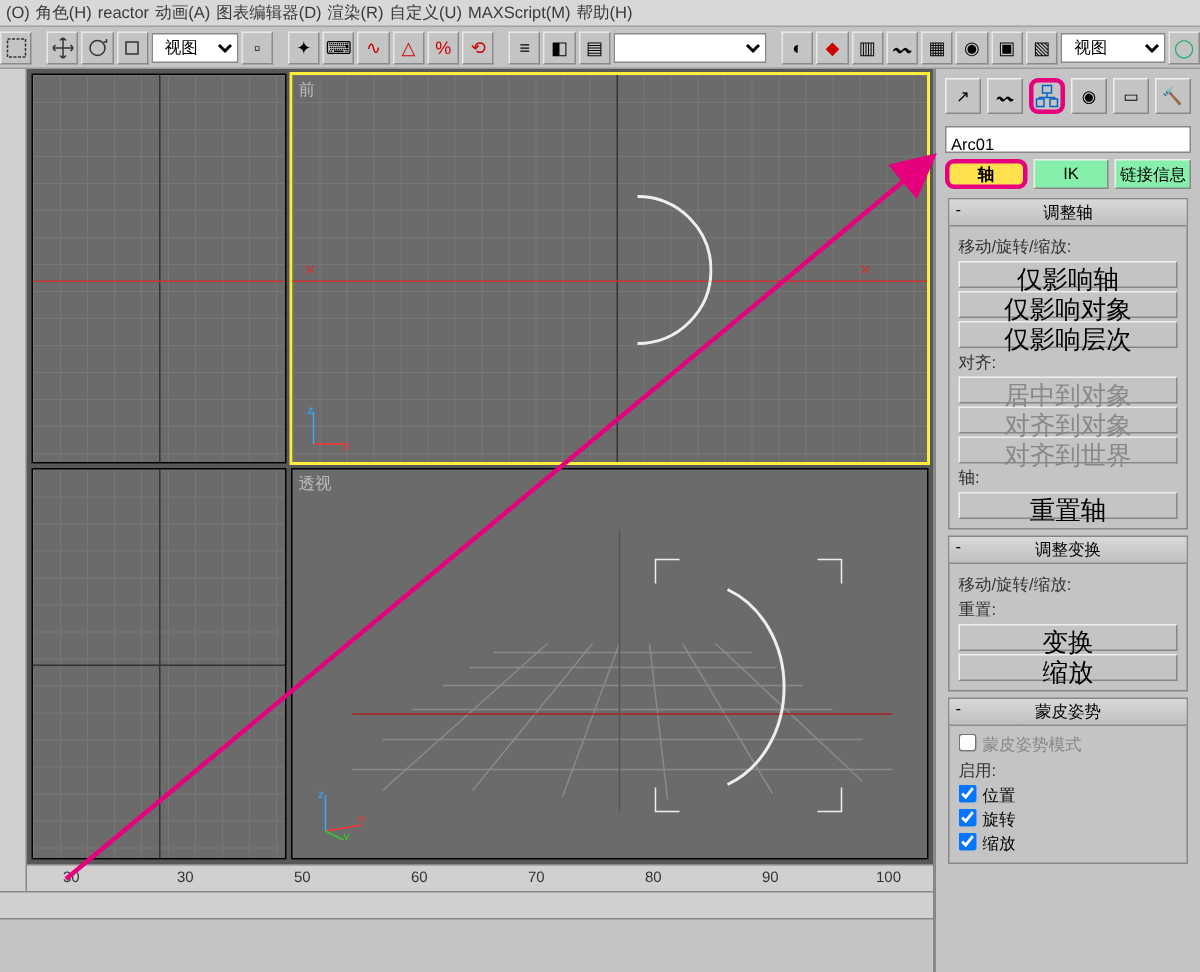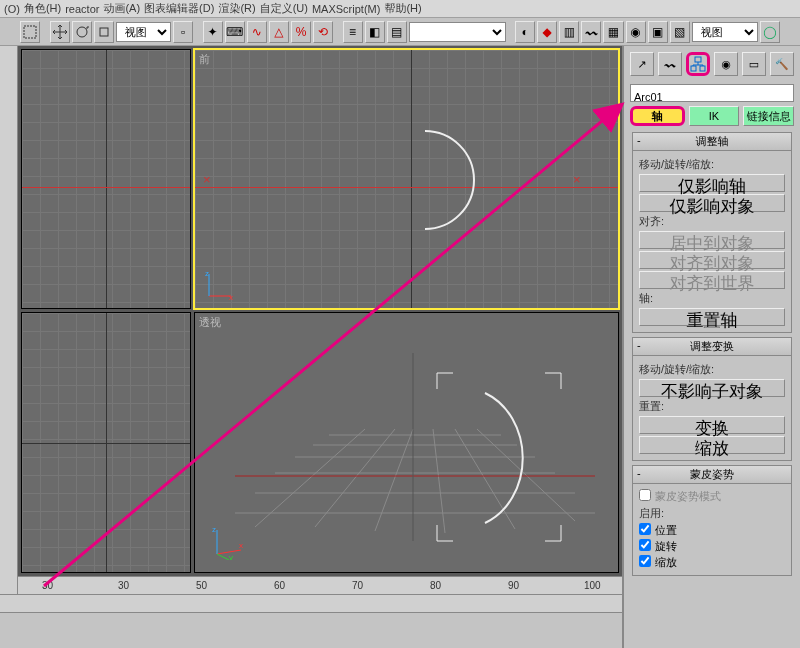--- a/index.html
+++ b/index.html
@@ -3,21 +3,21 @@
 <meta charset="utf-8">
 <style>
   * { box-sizing: border-box; margin: 0; padding: 0; font-family: "Microsoft YaHei", SimSun, sans-serif; }
   body { width: 800px; height: 648px; overflow: hidden; background: #c4c4c4; font-size: 11px; position: relative; }
 
   
   .menu-bar { height: 18px; background: #d8d8d8; display: flex; align-items: center; gap: 4px; padding: 0 4px; color: #3a3a3a; border-bottom: 1px solid #a0a0a0; }
   .menu-bar span { cursor: default; font-size: 11px; white-space: nowrap; }
 
   
-  .toolbar { height: 28px; background: #c4c4c4; display: flex; align-items: center; gap: 2px; padding: 2px 20px; border-bottom: 1px solid #9a9a9a; justify-content: center; }
+  .toolbar { height: 28px; background: #c4c4c4; display: flex; align-items: center; gap: 2px; padding: 2px 0; border-bottom: 1px solid #9a9a9a; justify-content: center; }
   .tool-btn { width: 22px; height: 22px; border: 1px solid #8a8a8a; border-top-color:#e8e8e8; border-left-color:#e8e8e8; background:#c4c4c4; display:flex; align-items:center; justify-content:center; font-size:12px; cursor:default; }
   .tool-sep { width:6px; }
   .tool-combo { height:20px; border:1px solid #888; background:#fff; font-size:11px; padding:0 4px; }
 
   
   .main { position: absolute; top: 46px; left: 0; right: 178px; bottom: 54px; background: #c4c4c4; }
   .ruler-y { position:absolute; left:0; top:0; bottom:0; width:18px; background:#d0d0d0; border-right:1px solid #888;}
   .ruler-x { position:absolute; left:18px; right:0; bottom:0; height:18px; background:#d0d0d0; border-top:1px solid #888; display:flex; align-items:center;}
   .ruler-x span { position:absolute; font-size:10px; color:#333; }
   .viewport-area { position:absolute; left:18px; top:0; right:0; bottom:18px; background:#585858; display:grid; grid-template-columns: 170px 1fr; grid-template-rows: 260px 1fr; gap:3px; padding:3px;}
@@ -233,34 +233,34 @@
     <div class="stab">IK</div>
     <div class="stab">链接信息</div>
   </div>
 
   <div class="rollout">
     <div class="rollout-head">调整轴</div>
     <div class="rollout-body">
       <div class="grp-label">移动/旋转/缩放:</div>
       <button class="panel-btn">仅影响轴</button>
       <button class="panel-btn">仅影响对象</button>
+      <button class="panel-btn">仅影响层次</button>
       <div class="grp-label">对齐:</div>
       <button class="panel-btn disabled">居中到对象</button>
       <button class="panel-btn disabled">对齐到对象</button>
       <button class="panel-btn disabled">对齐到世界</button>
       <div class="grp-label">轴:</div>
       <button class="panel-btn">重置轴</button>
     </div>
   </div>
 
   <div class="rollout">
     <div class="rollout-head">调整变换</div>
     <div class="rollout-body">
       <div class="grp-label">移动/旋转/缩放:</div>
-      <button class="panel-btn">不影响子对象</button>
       <div class="grp-label">重置:</div>
       <button class="panel-btn">变换</button>
       <button class="panel-btn">缩放</button>
     </div>
   </div>
 
   <div class="rollout">
     <div class="rollout-head">蒙皮姿势</div>
     <div class="rollout-body">
       <label class="check">

